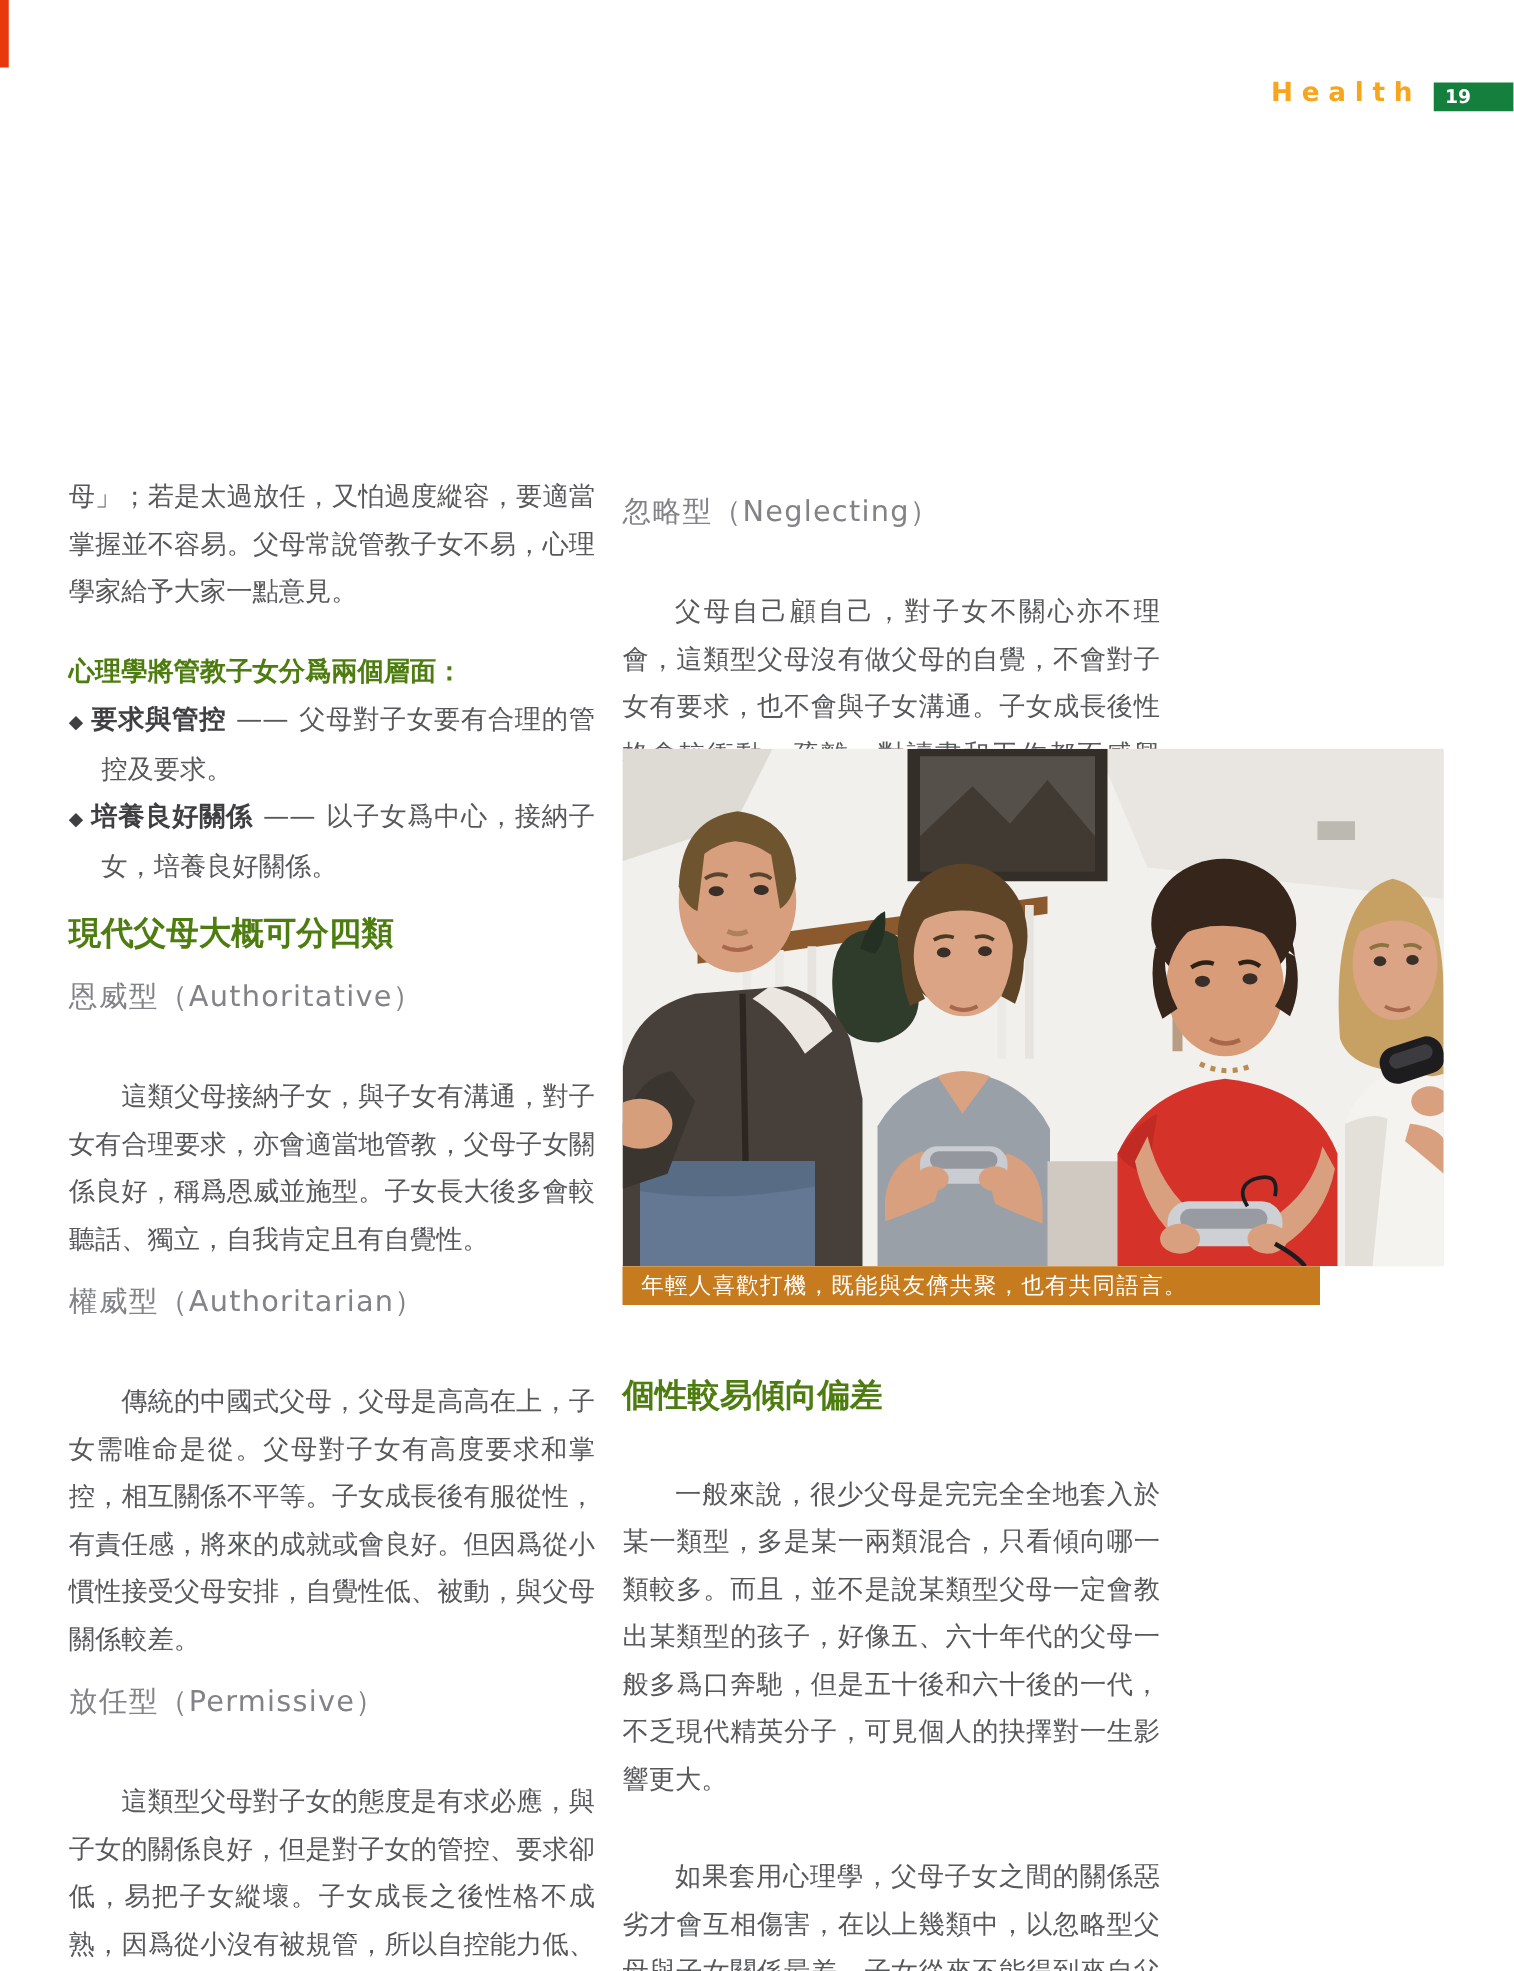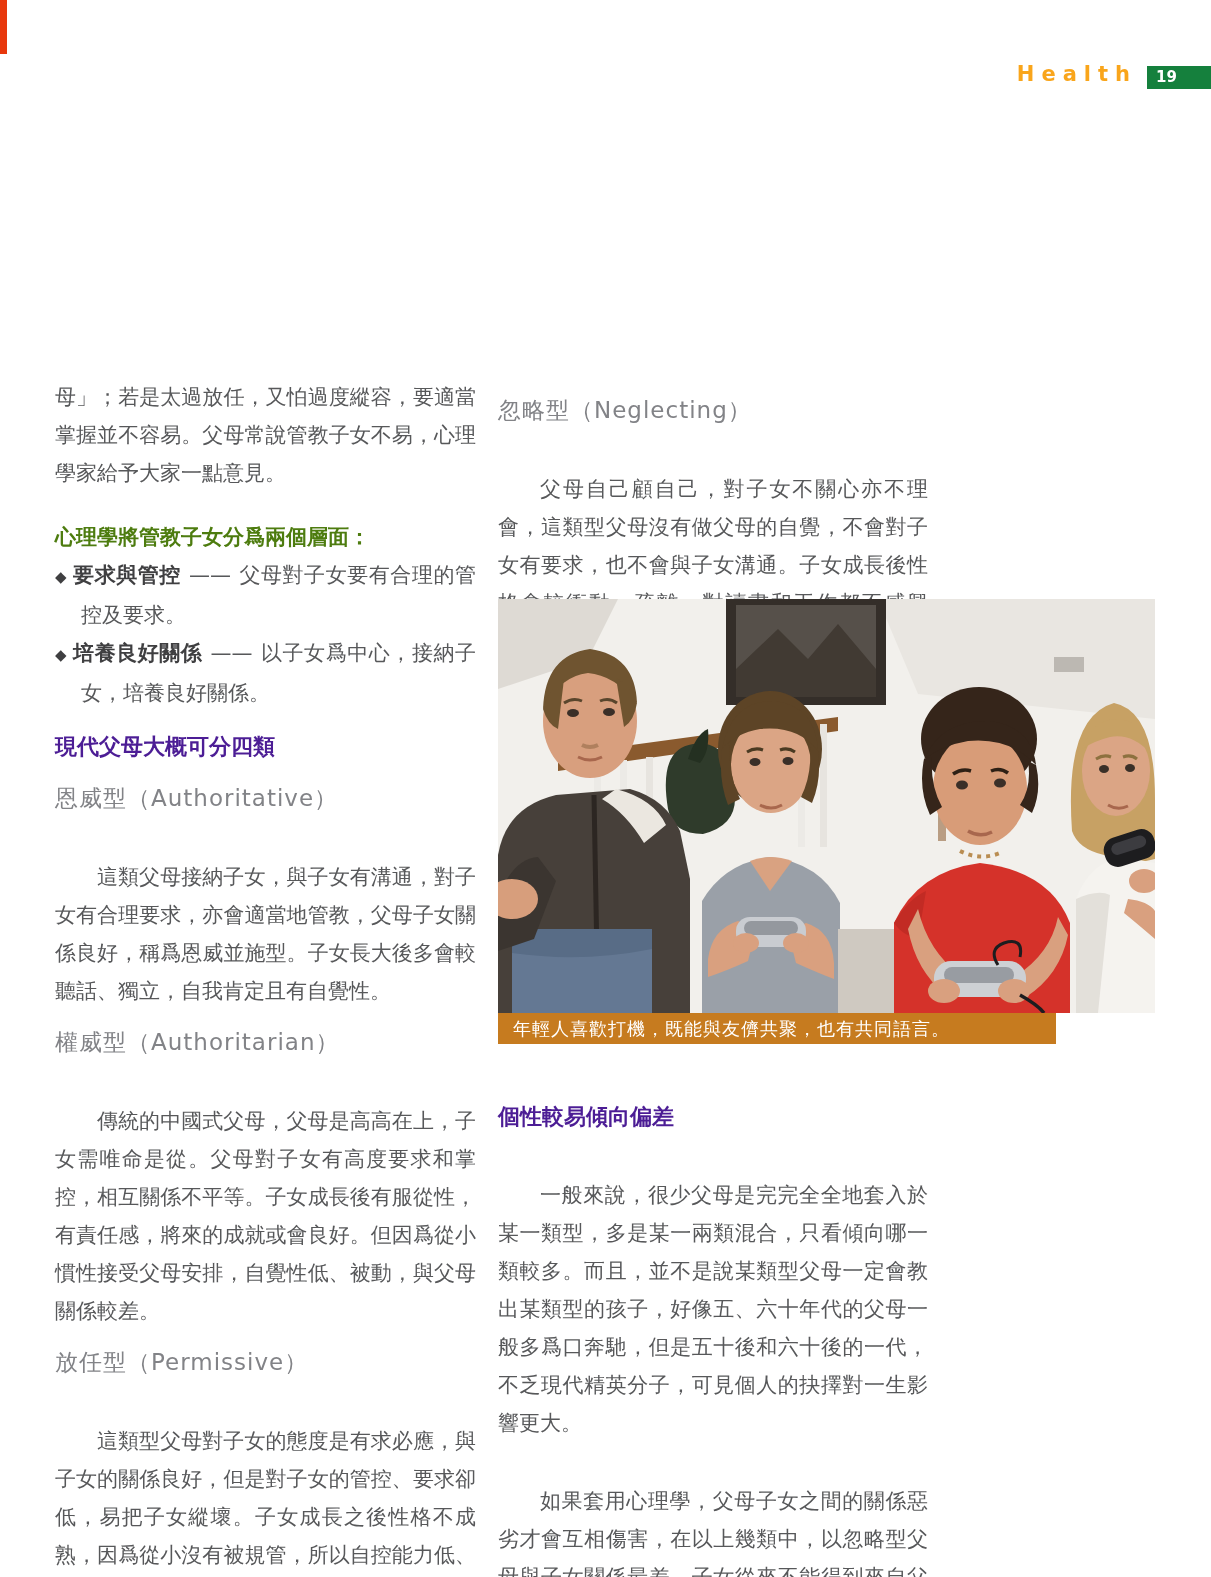--- a/index.html
+++ b/index.html
@@ -25,21 +25,21 @@
   .col-right2{left:498px;top:1098px;width:430px;}
   p.body{
     margin:0;font-size:21px;line-height:38px;color:#57585a;
     text-align:justify;text-justify:inter-ideograph;
   }
   p.indent{text-indent:2em;margin-top:40px;}
   .h-bold{
     margin:26px 0 0 0;font-size:21px;line-height:38px;font-weight:bold;color:#4d7c0f;
   }
   .h-orange{
-    margin:16px 0 0 0;font-size:22px;line-height:38px;font-weight:bold;color:#4c1d95;
+    margin:16px 0 0 0;font-size:26px;line-height:38px;font-weight:bold;color:#4d7c0f;
   }
   .h-orange.first{margin-top:0;}
   .h-type{
     margin:12px 0 0 0;font-size:23px;line-height:40px;font-weight:500;
     color:#828387;letter-spacing:1px;
   }
   .h-type.first{margin-top:12px;}
   ul.bullets{list-style:none;margin:0;padding:0;}
   ul.bullets li{
     font-size:21px;line-height:38px;color:#57585a;text-align:justify;

